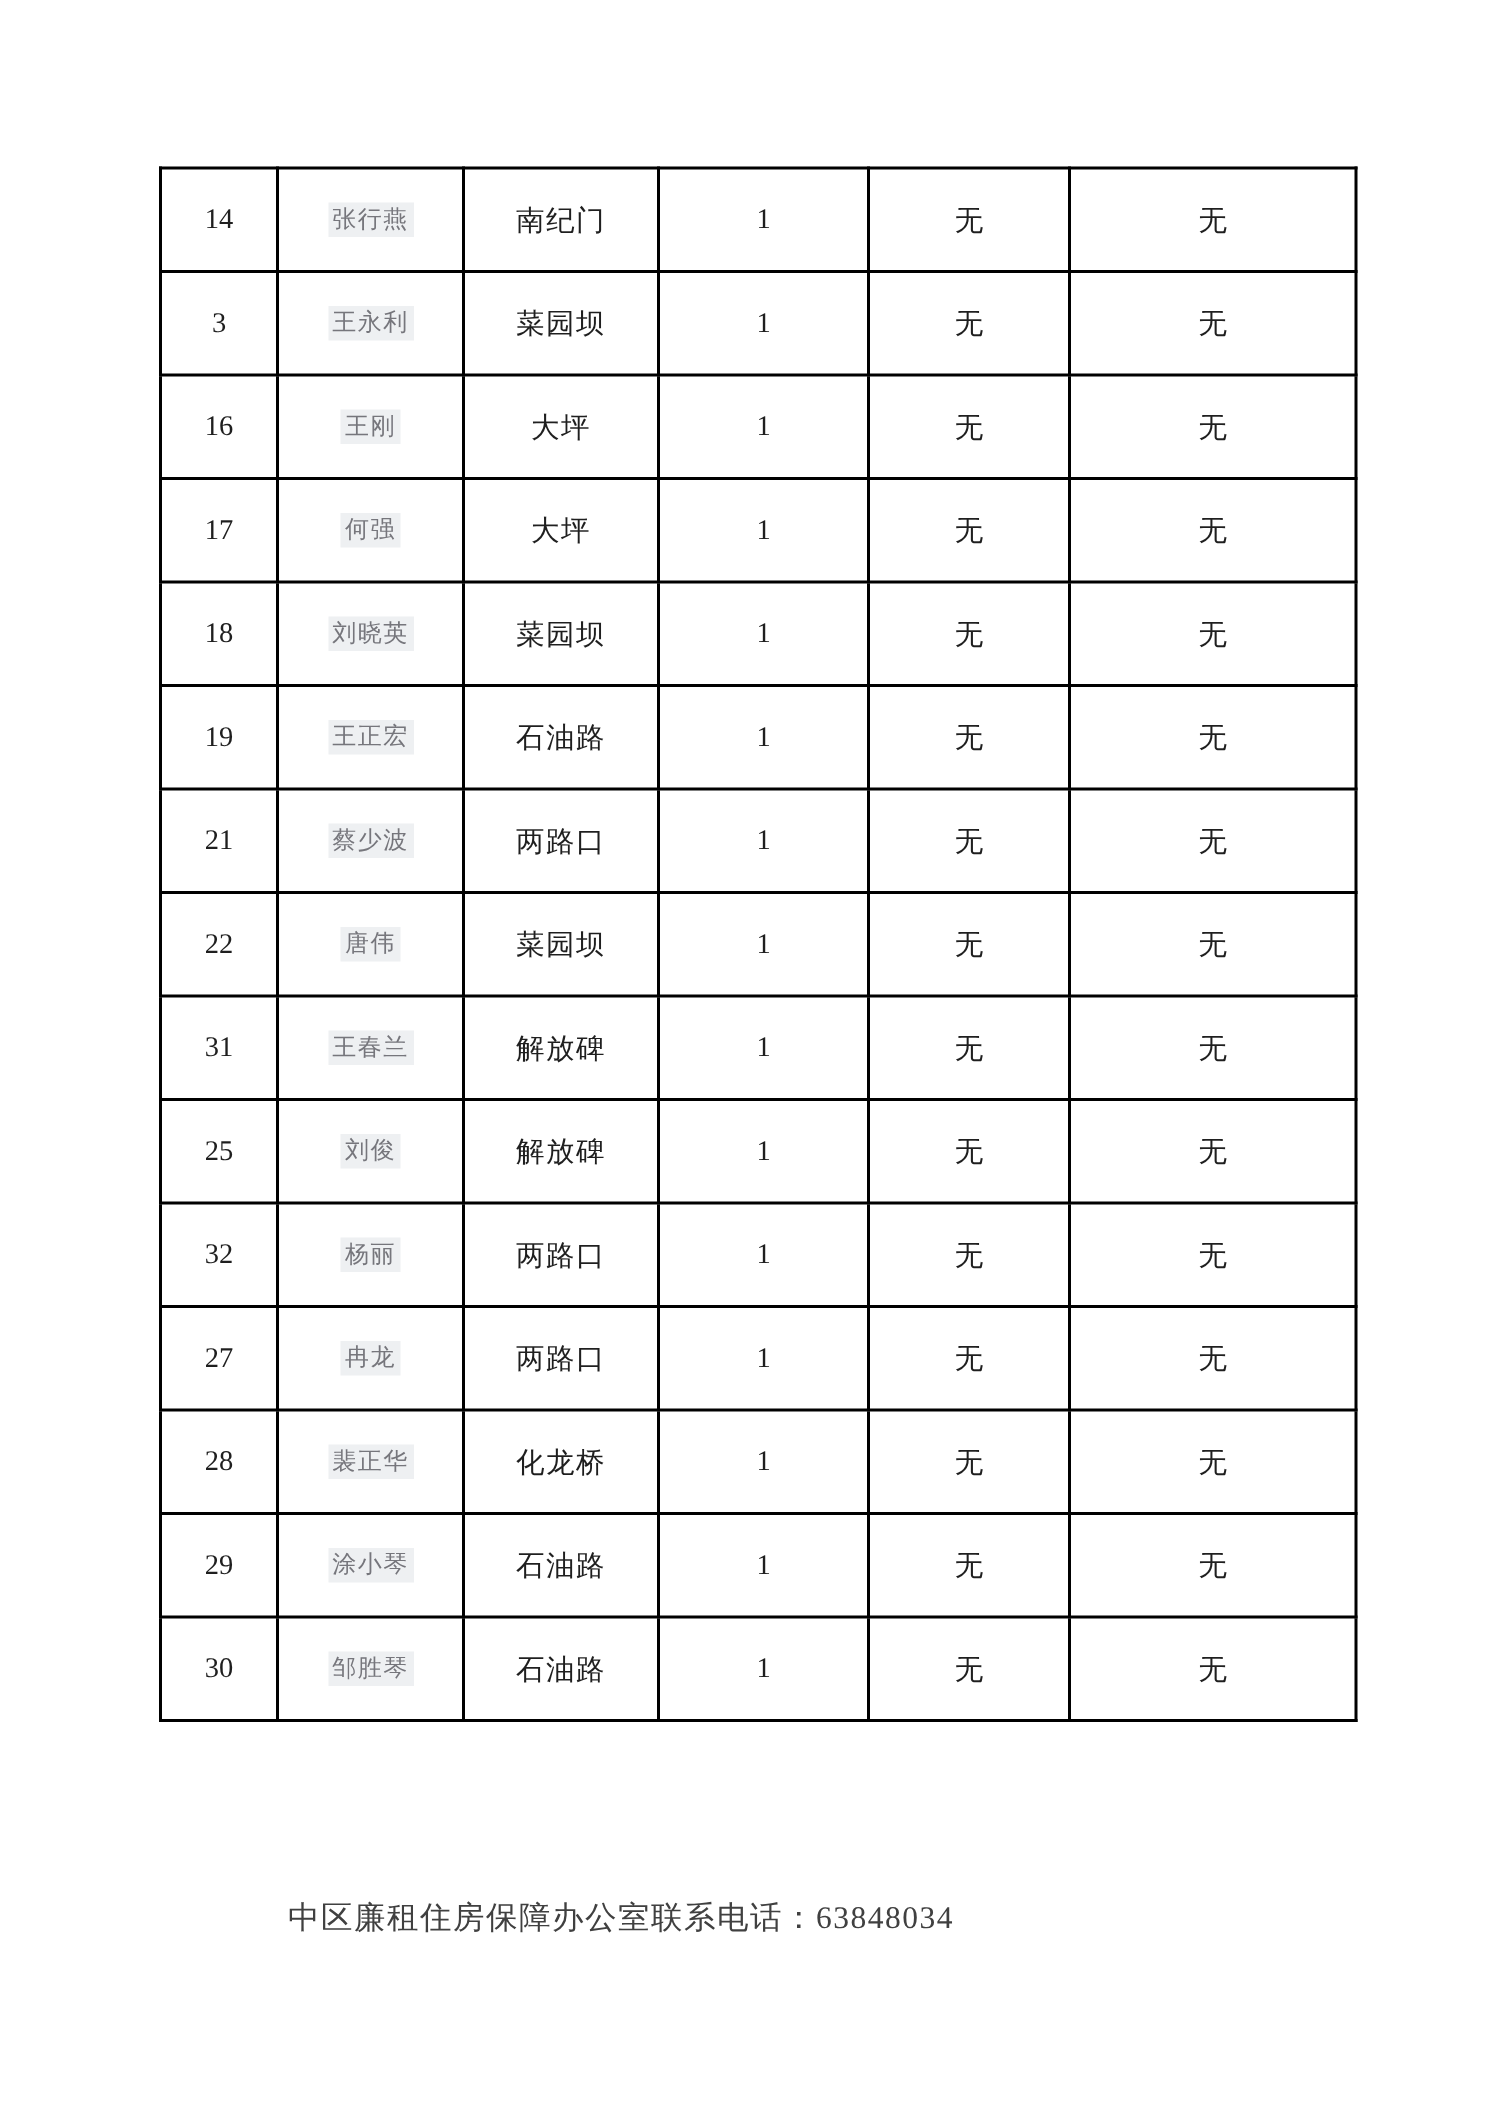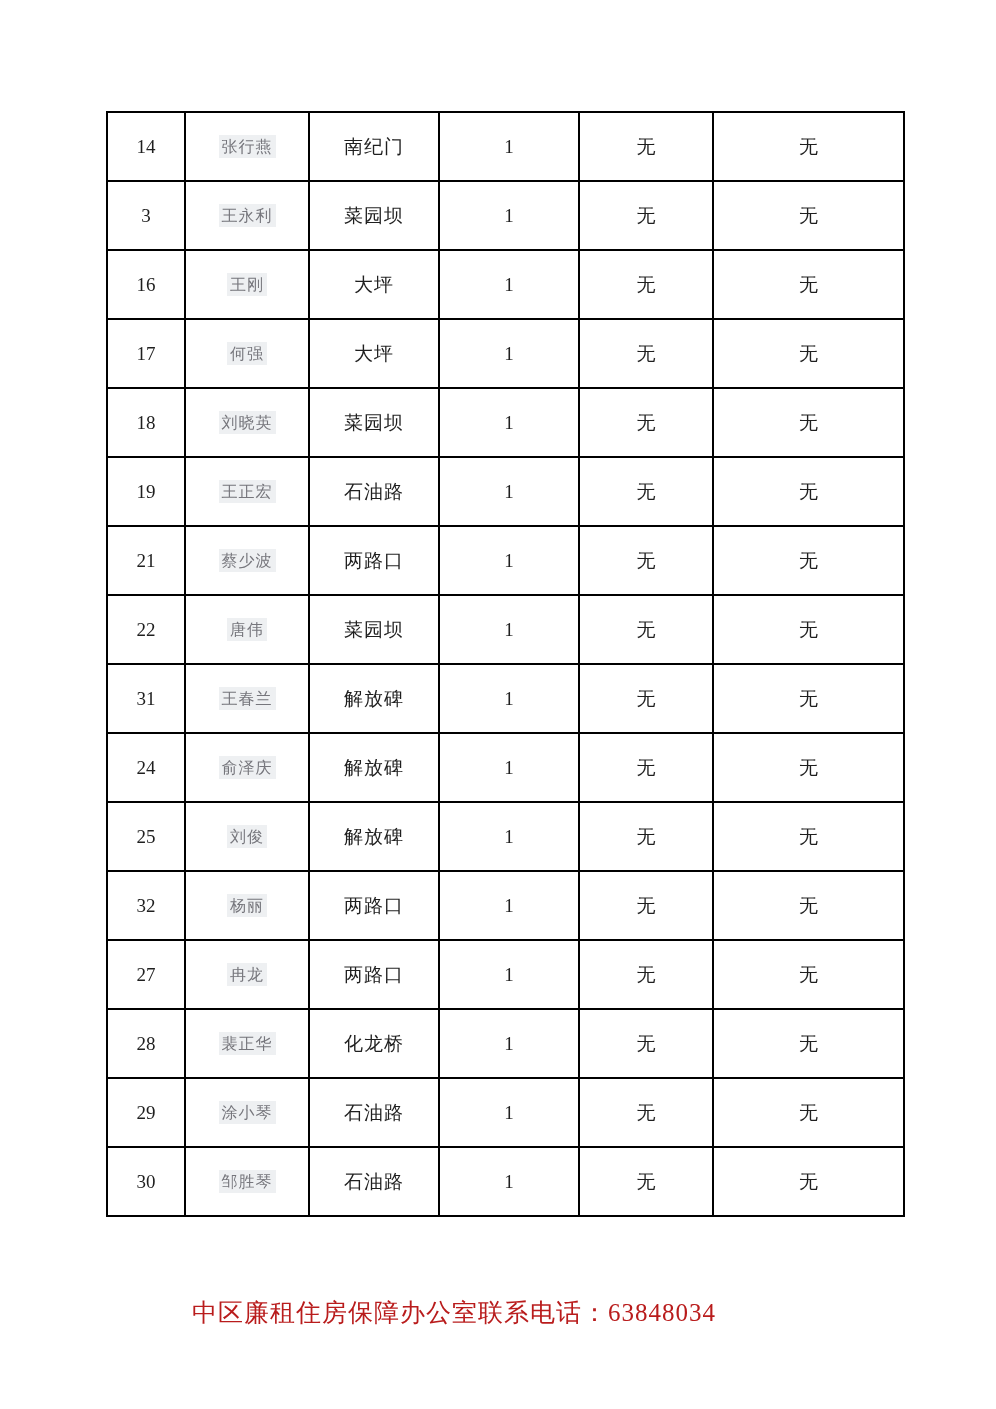--- a/index.html
+++ b/index.html
@@ -45,25 +45,24 @@
     color: #76767c;
     font-size: 16px;
     letter-spacing: 1px;
     padding: 2px 3px;
     line-height: 1.2;
   }
   .footer-line {
     position: absolute;
     left: 192px;
     top: 1264px;
-    font-size: 25px;
-    color: #b91c1c;
+    font-size: 21px;
+    color: #404040;
     letter-spacing: 1px;
     white-space: nowrap;
-    margin-top: 32px;
   }
 </style>
 </head>
 <body>
 
 <div class="page">
 
   <div class="table-wrap">
     <table class="roster">
       <colgroup>
@@ -168,30 +167,20 @@
     <td class="c-no">31</td>
     <td class="c-name">
       <span class="name-hl">王春兰</span>
     </td>
     <td class="c-street">解放碑</td>
     <td class="c-count">1</td>
     <td class="c-note">无</td>
     <td class="c-note">无</td>
   </tr>
 
-  <tr>
-    <td class="c-no">24</td>
-    <td class="c-name">
-      <span class="name-hl">俞泽庆</span>
-    </td>
-    <td class="c-street">解放碑</td>
-    <td class="c-count">1</td>
-    <td class="c-note">无</td>
-    <td class="c-note">无</td>
-  </tr>
 
   <tr>
     <td class="c-no">25</td>
     <td class="c-name">
       <span class="name-hl">刘俊</span>
     </td>
     <td class="c-street">解放碑</td>
     <td class="c-count">1</td>
     <td class="c-note">无</td>
     <td class="c-note">无</td>

